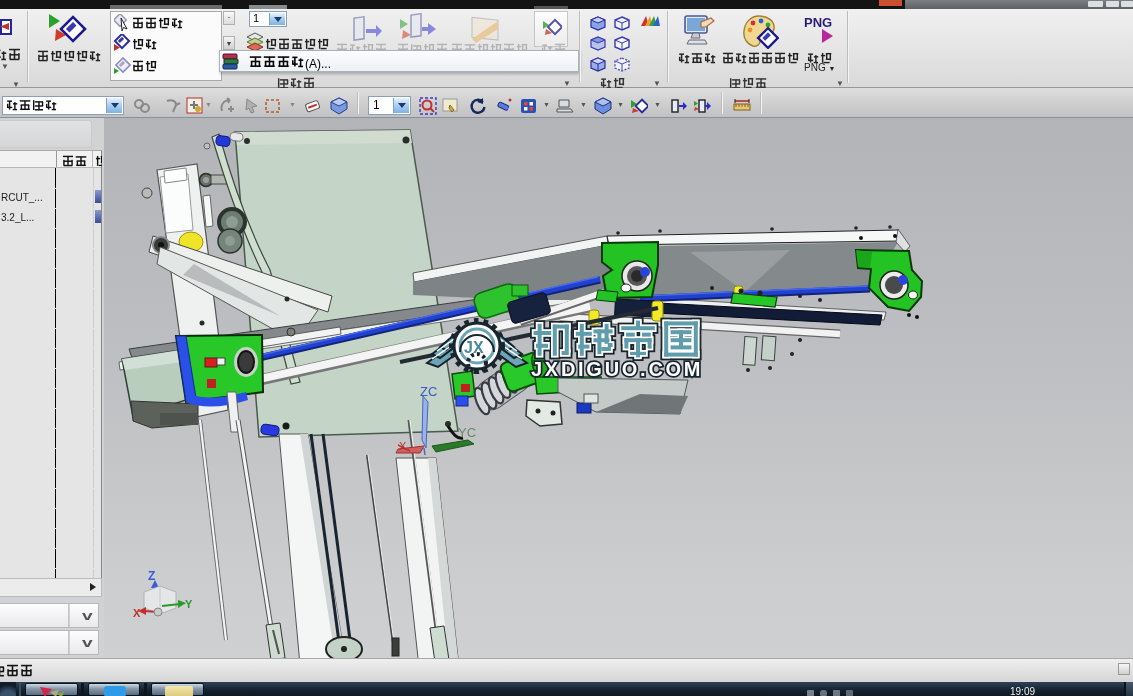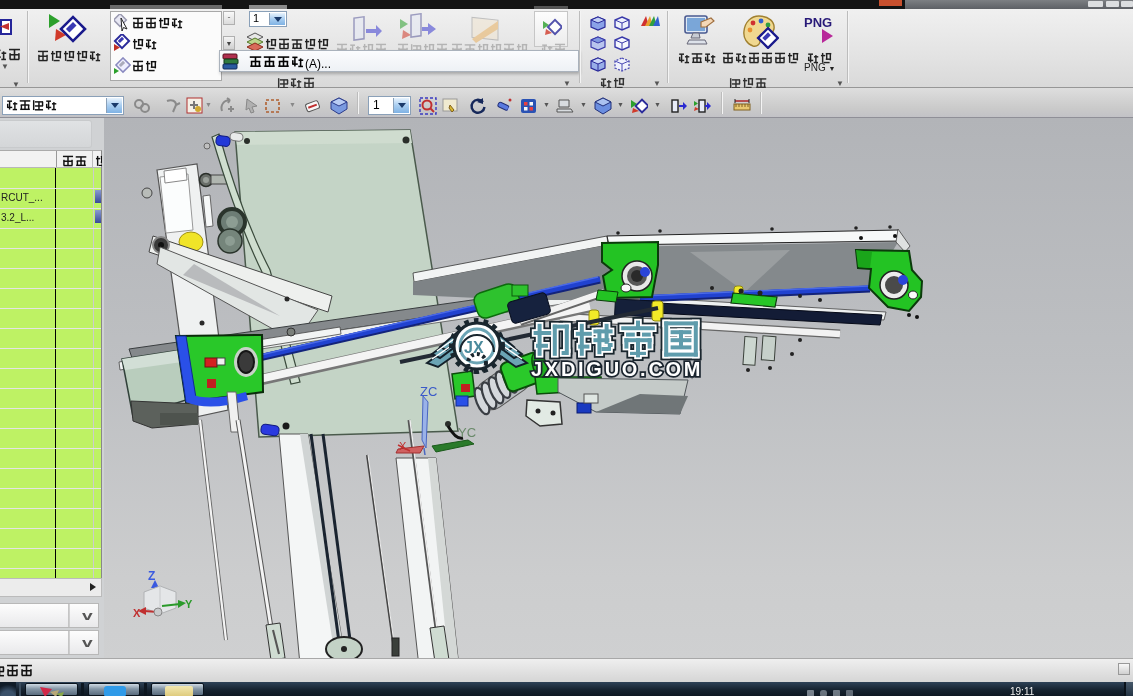--- a/index.html
+++ b/index.html
@@ -20,21 +20,21 @@
 
 #ctxmenu{left:219px;top:41px;width:360px;height:22px;background:linear-gradient(#fbfcfe,#eef1f5);border:1px solid #aab2bc;box-shadow:1px 2px 3px rgba(0,0,0,.25)}
 
 .combo{border:1px solid #8aa0b8;background:#fff;position:absolute}
 .combo .dd{position:absolute;right:1px;top:1px;bottom:1px;width:16px;background:linear-gradient(#e8f3fd,#a8cdf0 50%,#7fb2e4);border-left:1px solid #8aa0b8;display:flex;align-items:center;justify-content:center}
 .combo .tri{width:0;height:0;border-left:4px solid transparent;border-right:4px solid transparent;border-top:5px solid #1a3a6a}
 
 #tb2{left:0;top:88px;width:1133px;height:30px;background:linear-gradient(#dedede,#cacaca 70%,#c2c2c6);border-bottom:1px solid #8f8f97}
 
 #lpanel{left:0;top:118px;width:104px;height:540px;background:#d0d2d4}
-#ltable{left:0;top:32px;width:102px;height:428px;background:#bef264;border-top:1px solid #aaa;border-right:1px solid #888}
+#ltable{left:0;top:32px;width:102px;height:428px;background:#e5e5e5;border-top:1px solid #aaa;border-right:1px solid #888}
 #lscroll{left:0;top:460px;width:102px;height:19px;background:#ececec;border:1px solid #bbb;border-left:none}
 .cbar{left:0;width:99px;height:25px;background:linear-gradient(#fdfdfd,#e9e9eb);border:1px solid #b8b8b8;border-left:none}
 .cbar .chev{position:absolute;right:0;top:0;width:23px;height:23px;border-left:1px solid #c0c0c0;display:flex;align-items:center;justify-content:center;color:#555;font-size:12px;font-weight:bold;transform:scaleX(1.6)}
 
 #vp{left:104px;top:118px;width:1029px;height:540px;background:linear-gradient(#b2b4b8,#bdbfc2 45%,#cccdce 85%,#cfd0d1)}
 
 #sbar{left:0;top:658px;width:1133px;height:24px;background:linear-gradient(#efefef,#d5d5d5);border-top:1px solid #a8a8a8}
 
 #task{left:0;top:682px;width:1133px;height:14px;background:linear-gradient(#2e4257,#162330 55%,#0d1722)}
 .tbtn{position:absolute;top:1px;height:13px;border-radius:2px;background:linear-gradient(#cfdae4,#8496a6 45%,#5a6c7e);border:1px solid #0a141e}
@@ -1215,21 +1215,21 @@
     <div class="abs" style="left:15px;top:2px;width:22px;height:11px;border-radius:3px;background:#2f9ae8"></div>
   </div>
   <div class="abs" style="left:144px;top:1px;width:3px;height:13px;background:#0c1620"></div>
   <div class="tbtn" style="left:151px;width:53px">
     <div class="abs" style="left:13px;top:2px;width:28px;height:11px;border-radius:2px;background:linear-gradient(#f2e8b0,#ddc878)"></div>
   </div>
   <div class="abs" style="left:807px;top:8px;width:7px;height:7px;background:rgba(200,210,220,.55);border-radius:1px"></div>
       <div class="abs" style="left:820px;top:8px;width:7px;height:7px;background:rgba(190,200,210,.5);border-radius:3px"></div>
       <div class="abs" style="left:833px;top:8px;width:7px;height:7px;background:rgba(200,210,220,.5);border-radius:1px"></div>
       <div class="abs" style="left:846px;top:8px;width:7px;height:7px;background:rgba(190,200,210,.45);border-radius:1px"></div>
-  <div class="abs" style="left:1010px;top:4px;color:#eee;font-size:10px">19:11</div>
+  <div class="abs" style="left:1010px;top:4px;color:#eee;font-size:10px">19:09</div>
   <div class="abs" style="left:1124px;top:0;width:2px;height:14px;background:#0a121a"></div>
   <div class="abs" style="left:1126px;top:0;width:7px;height:14px;background:linear-gradient(#46586a,#243444)"></div>
 </div>
 
 <div class="abs" id="topbar">
   <div class="abs gr"></div>
   <div class="abs or"></div>
   <div class="abs" style="left:110px;top:5px;width:112px;height:4px;background:#6a6a6a"></div>
       <div class="abs" style="left:249px;top:5px;width:38px;height:4px;background:#8a8a8a"></div>
       <div class="abs" style="left:534px;top:6px;width:34px;height:3px;background:#555"></div>

